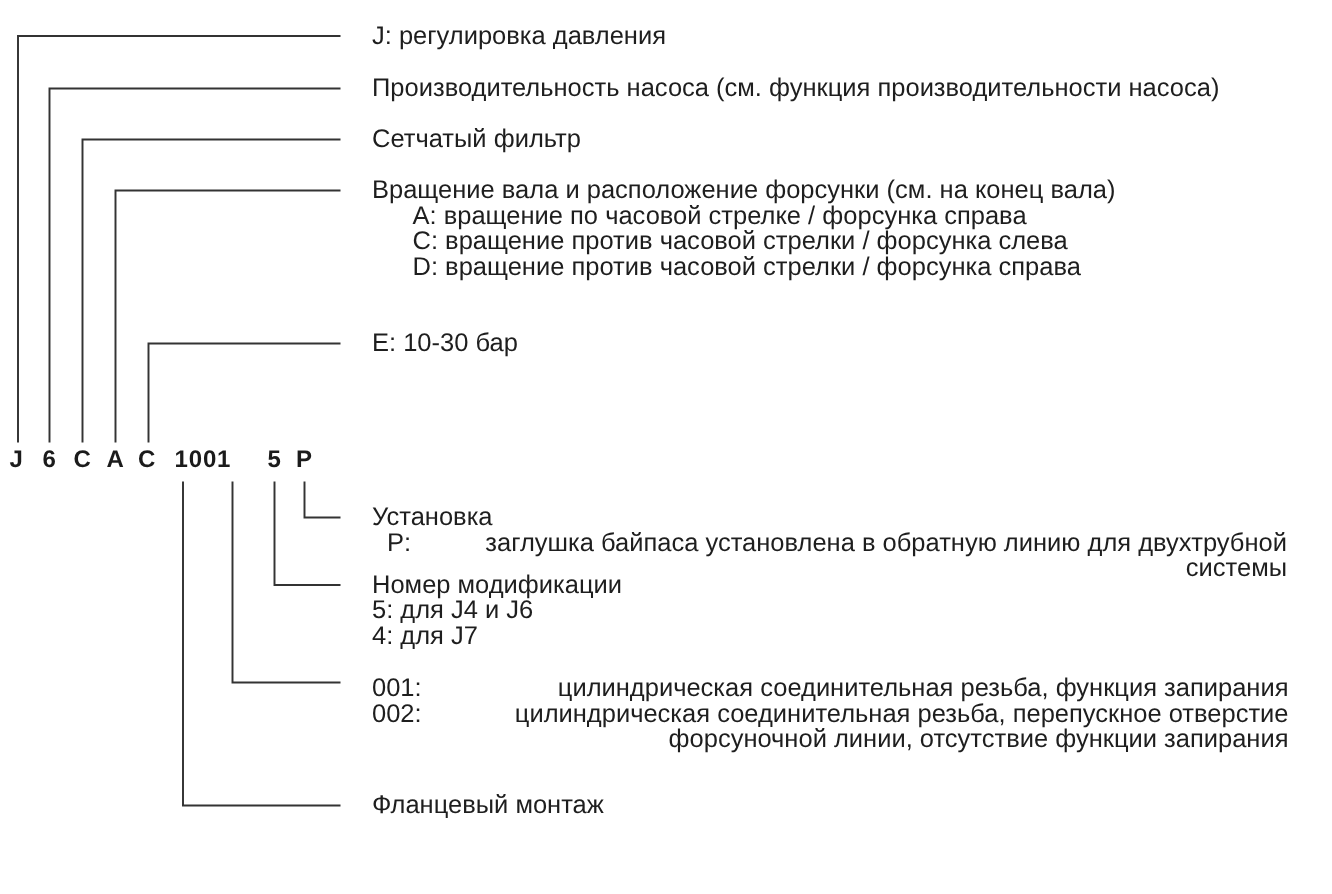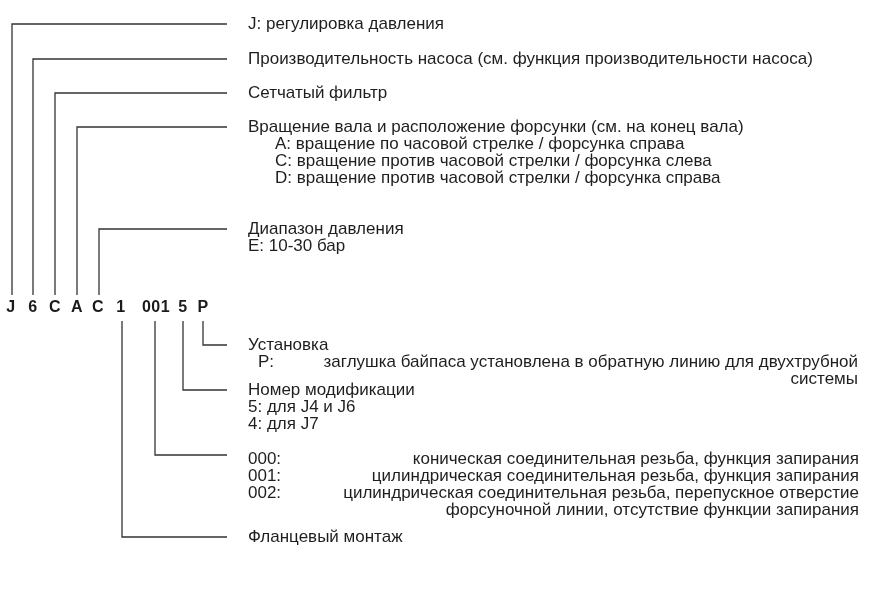--- a/index.html
+++ b/index.html
@@ -95,21 +95,21 @@
     <polyline points="122,321 122,537 227,537"></polyline>
   </svg>
 
   <div class="code-row">
     <span class="code-char" style="left:11px">J</span>
     <span class="code-char" style="left:33px">6</span>
     <span class="code-char" style="left:55px">C</span>
     <span class="code-char" style="left:77px">A</span>
     <span class="code-char" style="left:98px">C</span>
     <span class="code-char" style="left:121px">1</span>
-    <span class="code-char" style="left:156px">001</span>
+    <span class="code-char" style="left:140px">001</span>
     <span class="code-char" style="left:183px">5</span>
     <span class="code-char" style="left:203px">P</span>
   </div>
 
   <div class="callout" style="top:15px">
     <div class="line">J: регулировка давления</div>
   </div>
 
   <div class="callout" style="top:50px">
     <div class="line">Производительность насоса (см. функция производительности насоса)</div>
@@ -120,44 +120,39 @@
   </div>
 
   <div class="callout" style="top:118px">
     <div class="line">Вращение вала и расположение форсунки (см. на конец вала)</div>
     <div class="line indent">A: вращение по часовой стрелке / форсунка справа</div>
     <div class="line indent">C: вращение против часовой стрелки / форсунка слева</div>
     <div class="line indent">D: вращение против часовой стрелки / форсунка справа</div>
   </div>
 
   <div class="callout" style="top:220px">
-    <div class="line">Диапазон давления</div>
     <div class="line">E: 10-30 бар</div>
   </div>
 
   <div class="callout" style="top:336px">
     <div class="line">Установка</div>
     <div class="row p-row">
       <span class="row-code">P:</span>
       <span class="row-desc">заглушка байпаса установлена в обратную линию для двухтрубной системы</span>
     </div>
   </div>
 
   <div class="callout" style="top:381px">
     <div class="line">Номер модификации</div>
     <div class="line">5: для J4 и J6</div>
     <div class="line">4: для J7</div>
   </div>
 
   <div class="callout" style="top:450px">
     <div class="row">
-      <span class="row-code">000:</span>
-      <span class="row-desc">коническая соединительная резьба, функция запирания</span>
-    </div>
-    <div class="row">
       <span class="row-code">001:</span>
       <span class="row-desc">цилиндрическая соединительная резьба, функция запирания</span>
     </div>
     <div class="row">
       <span class="row-code">002:</span>
       <span class="row-desc">цилиндрическая соединительная резьба, перепускное отверстие форсуночной линии, отсутствие функции запирания</span>
     </div>
   </div>
 
   <div class="callout" style="top:528px">

